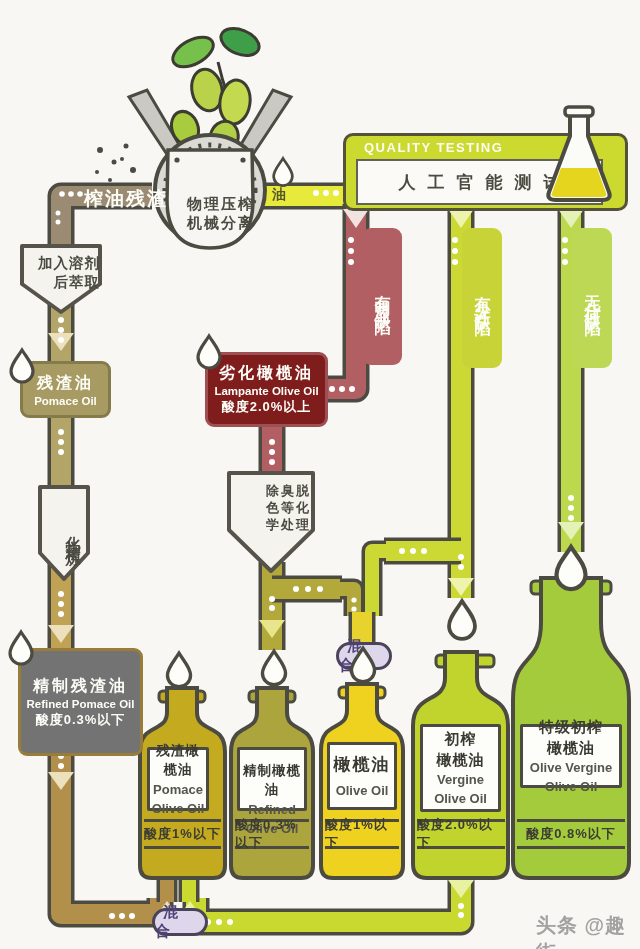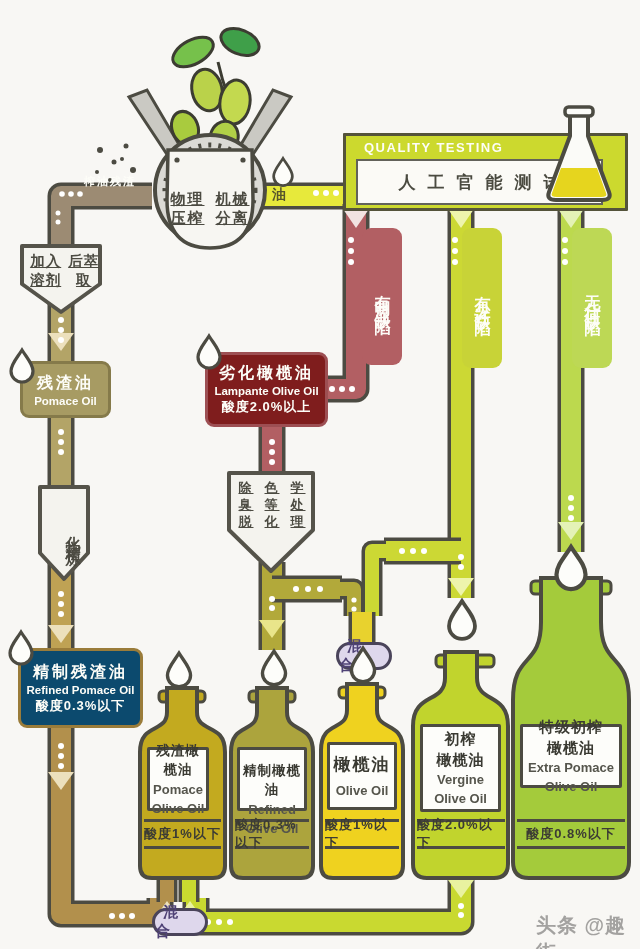--- a/index.html
+++ b/index.html
@@ -6,35 +6,35 @@
   body{font-family:"Liberation Sans","DejaVu Sans",sans-serif;background:#fff;}
   #stage{position:relative;width:640px;height:949px;background:#f8f7f4;overflow:hidden;}
   #stage svg.layer{position:absolute;left:0;top:0;pointer-events:none;}
   .ov{position:absolute;box-sizing:border-box;}
   
   .po{fill:none;stroke:#4c4b42;stroke-width:27;stroke-linejoin:round;stroke-linecap:butt;}
   .pi{fill:none;stroke-width:20;stroke-linejoin:round;stroke-linecap:butt;}
   .pot{fill:none;stroke:#4c4b42;stroke-width:21;stroke-linejoin:round;}
   .pit{fill:none;stroke-width:14;stroke-linejoin:round;}
   
-  .qbox{background:#ccd92e;border:3px solid #54533a;border-radius:1px;}
+  .qbox{background:#ccd92e;border:3px solid #54533a;border-radius:10px;}
   .qtitle{position:absolute;left:18px;top:4px;color:#fdfdf8;font-weight:bold;font-size:13px;letter-spacing:1.5px;}
   .qpanel{position:absolute;left:10px;top:23px;width:243px;height:42px;background:#fbfaf6;border:2.5px solid #62625a;
           display:flex;align-items:center;justify-content:center;font-size:17px;font-weight:bold;color:#4a4a40;
           letter-spacing:12px;text-indent:12px;}
   
   .vlabel{border-radius:9px;display:flex;align-items:center;justify-content:center;
           writing-mode:vertical-rl;color:#fdfdf8;font-weight:bold;font-size:16px;letter-spacing:6px;}
   
   .nbox{border-radius:9px;color:#fdfdf8;text-align:center;display:flex;flex-direction:column;justify-content:center;gap:1px;}
   .nbox .zh{font-size:16px;font-weight:bold;letter-spacing:3px;}
   .nbox .en{font-size:11.5px;font-weight:bold;}
   .nbox .ac{font-size:13px;font-weight:bold;letter-spacing:1px;}
   
-  .atext{display:flex;flex-direction:row;justify-content:center;text-align:center;color:#4c4b42;font-weight:bold;text-decoration:underline;}
+  .atext{display:flex;flex-direction:column;justify-content:center;text-align:right;color:#4c4b42;font-weight:bold;}
   .avert{writing-mode:vertical-rl;letter-spacing:5px;font-size:15px;font-weight:bold;color:#4c4b42;text-align:center;}
   
   .panel{background:#fdfdfa;border:3px solid #4c4b42;border-radius:2px;display:flex;flex-direction:column;
          justify-content:center;align-items:center;gap:2px;text-align:center;}
   .panel .zh{font-size:15px;font-weight:bold;color:#3a3a32;letter-spacing:1px;line-height:19px;}
   .panel .zhBig{font-size:17px;font-weight:bold;color:#3a3a32;letter-spacing:2px;line-height:22px;}
   .panel .en{font-size:13px;color:#55554c;font-weight:bold;line-height:17px;}
   .strip{border-top:3px solid #4c4b42;border-bottom:3px solid #4c4b42;display:flex;align-items:center;justify-content:center;
          font-size:13px;font-weight:bold;color:#3c3c34;letter-spacing:1px;}
   
@@ -237,21 +237,21 @@
       <path d="M257,688 V712 C257,734 231,722 231,752 L231,866 Q231,878 243,878 L301,878 Q313,878 313,866 L313,752 C313,722 287,734 287,712 V688 Z" fill="#aca43d" stroke="#4c4b42" stroke-width="4"></path>
 
       <path d="M347,684 V710 C347,732 321,720 321,750 L321,866 Q321,878 333,878 L391,878 Q403,878 403,866 L403,750 C403,720 377,732 377,710 V684 Z" fill="#efd21f" stroke="#4c4b42" stroke-width="4"></path>
 
       <path d="M445,652 V678 C445,704 413,692 413,726 L413,864 Q413,878 427,878 L494,878 Q508,878 508,864 L508,726 C508,692 477,704 477,678 V652 Z" fill="#c1d42d" stroke="#4c4b42" stroke-width="4"></path>
 
       <path d="M541,578 V622 C541,668 513,652 513,700 L513,862 Q513,878 529,878 L613,878 Q629,878 629,862 L629,700 C629,652 601,668 601,622 V578 Z" fill="#a4cb3b" stroke="#4c4b42" stroke-width="4"></path>
     </g>
   </svg>
 
-  <div class="ov plabel" style="left:84px;top:174px;width:90px;height:18px;color:#fdfdf8;font-size:11px;letter-spacing:2px;">榨油残渣</div>
+  <div class="ov plabel" style="left:84px;top:186px;width:90px;height:18px;color:#fdfdf8;font-size:19px;letter-spacing:2px;">榨油残渣</div>
   <div class="ov plabel" style="left:272px;top:186px;width:24px;height:18px;color:#57562c;font-size:14px;">油</div>
 
   <div class="ov qbox" style="left:343px;top:133px;width:285px;height:78px;">
     <div class="qtitle">QUALITY TESTING</div>
     <div class="qpanel">人工官能测试</div>
   </div>
 
   <div class="ov atext" style="left:165px;top:190px;width:90px;height:48px;font-size:15px;letter-spacing:2px;">
     <div>物理压榨</div>
     <div>机械分离</div>
@@ -274,21 +274,21 @@
 
   <div class="ov nbox" style="left:20px;top:361px;width:91px;height:57px;background:#a79b63;border:3px solid #857a4a;">
     <div class="zh">残渣油</div>
     <div class="en">Pomace Oil</div>
   </div>
   <div class="ov nbox" style="left:205px;top:352px;width:123px;height:75px;background:#7f1d1d;border:3px solid #9d4f53;">
     <div class="zh">劣化橄榄油</div>
     <div class="en">Lampante Olive Oil</div>
     <div class="ac">酸度2.0%以上</div>
   </div>
-  <div class="ov nbox" style="left:18px;top:648px;width:125px;height:80px;background:#0c4a6e;border:3px solid #9a7c3a;">
+  <div class="ov nbox" style="left:18px;top:648px;width:125px;height:108px;background:#737373;border:3px solid #9a7c3a;">
     <div class="zh">精制残渣油</div>
     <div class="en">Refined Pomace Oil</div>
     <div class="ac">酸度0.3%以下</div>
   </div>
 
   <div class="ov mix" style="left:336px;top:612px;width:56px;height:28px;">混合</div>
   <div class="ov mix" style="left:152px;top:878px;width:56px;height:28px;">混合</div>
 
   <div class="ov panel" style="left:147px;top:747px;width:62px;height:64px;">
     <div class="zh" style="font-size:13.5px;">残渣橄榄油</div>
@@ -314,21 +314,21 @@
     <div class="zh">初榨</div>
     <div class="zh">橄榄油</div>
     <div class="en">Vergine</div>
     <div class="en">Olive Oil</div>
   </div>
   <div class="ov strip" style="left:417px;top:819px;width:88px;height:30px;">酸度2.0%以下</div>
 
   <div class="ov panel" style="left:520px;top:724px;width:102px;height:64px;">
     <div class="zh">特级初榨</div>
     <div class="zh">橄榄油</div>
-    <div class="en">Extra Pomace</div>
+    <div class="en">Olive Vergine</div>
     <div class="en">Olive Oil</div>
   </div>
   <div class="ov strip" style="left:517px;top:819px;width:108px;height:30px;">酸度0.8%以下</div>
 
   <div class="ov wm" style="left:536px;top:912px;width:104px;height:28px;">头条 @趣街</div>
 
   <svg class="layer" width="640" height="949" viewBox="0 0 640 949">
     <g fill="#fdfdfa" stroke="#4c4b42" stroke-width="3.2">
       <g transform="translate(283,172) scale(0.85)">
           <path d="M0,-16 C5,-8 11,-2 11,5 A11,11 0 1,1 -11,5 C-11,-2 -5,-8 0,-16 Z"></path>

